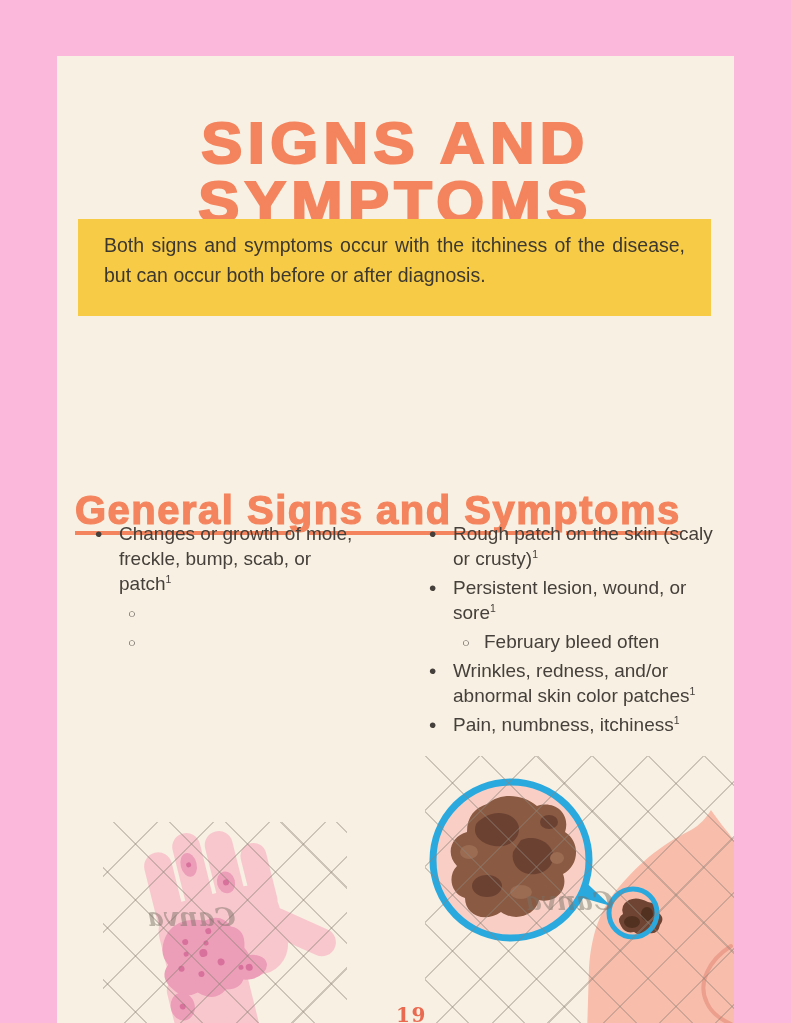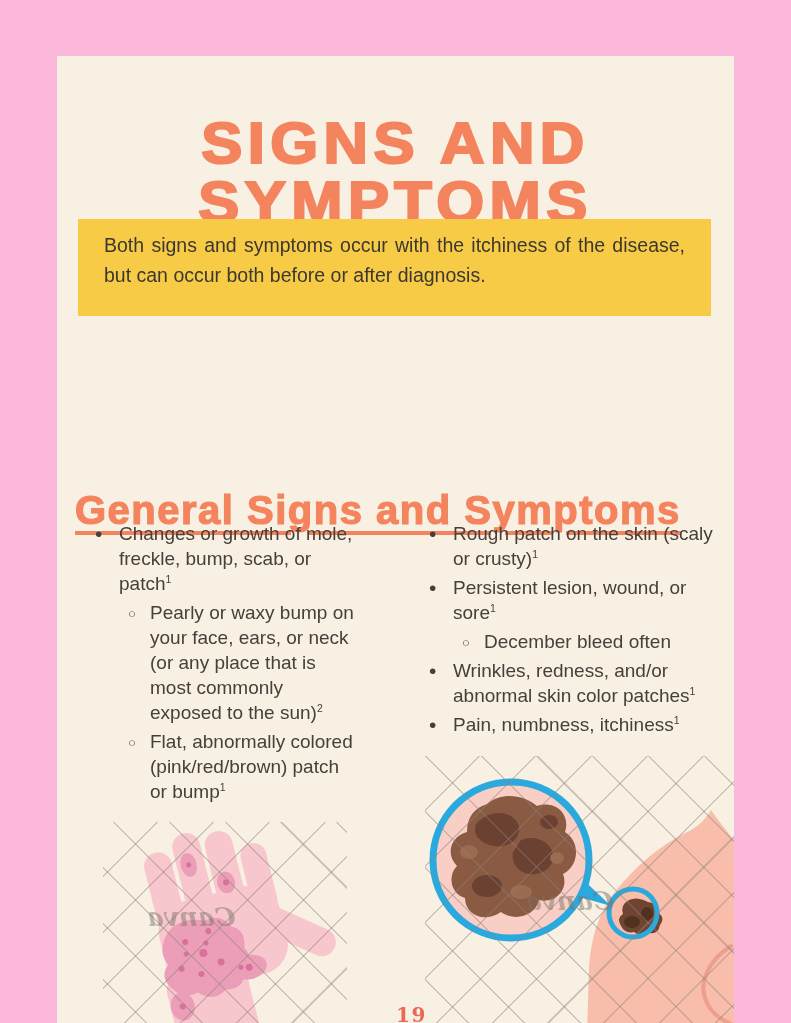--- a/index.html
+++ b/index.html
@@ -82,39 +82,37 @@
 
     <h2 class="section-heading">General Signs and Symptoms</h2>
 
     <div class="col" id="col-left">
         <div class="sym-item lvl1">
           <span class="marker">•</span>
           <span class="txt">Changes or growth of mole, freckle, bump, scab, or patch<sup>1</sup></span>
         </div>
         <div class="sym-item lvl2">
           <span class="marker">○</span>
-          <span class="txt">Pearly or waxy bump on your face, ears, or neck (or any place that is most commonly exposed to the sun)<sup>2</sup></span>
         </div>
         <div class="sym-item lvl2">
           <span class="marker">○</span>
-          <span class="txt">Flat, abnormally colored (pink/red/brown) patch or bump<sup>1</sup></span>
         </div>
       </div>
     <div class="col" id="col-right">
         <div class="sym-item lvl1">
           <span class="marker">•</span>
           <span class="txt">Rough patch on the skin (scaly or crusty)<sup>1</sup></span>
         </div>
         <div class="sym-item lvl1">
           <span class="marker">•</span>
           <span class="txt">Persistent lesion, wound, or sore<sup>1</sup></span>
         </div>
         <div class="sym-item lvl2">
           <span class="marker">○</span>
-          <span class="txt">December bleed often</span>
+          <span class="txt">February bleed often</span>
         </div>
         <div class="sym-item lvl1">
           <span class="marker">•</span>
           <span class="txt">Wrinkles, redness, and/or abnormal skin color patches<sup>1</sup></span>
         </div>
         <div class="sym-item lvl1">
           <span class="marker">•</span>
           <span class="txt">Pain, numbness, itchiness<sup>1</sup></span>
         </div>
       </div>

